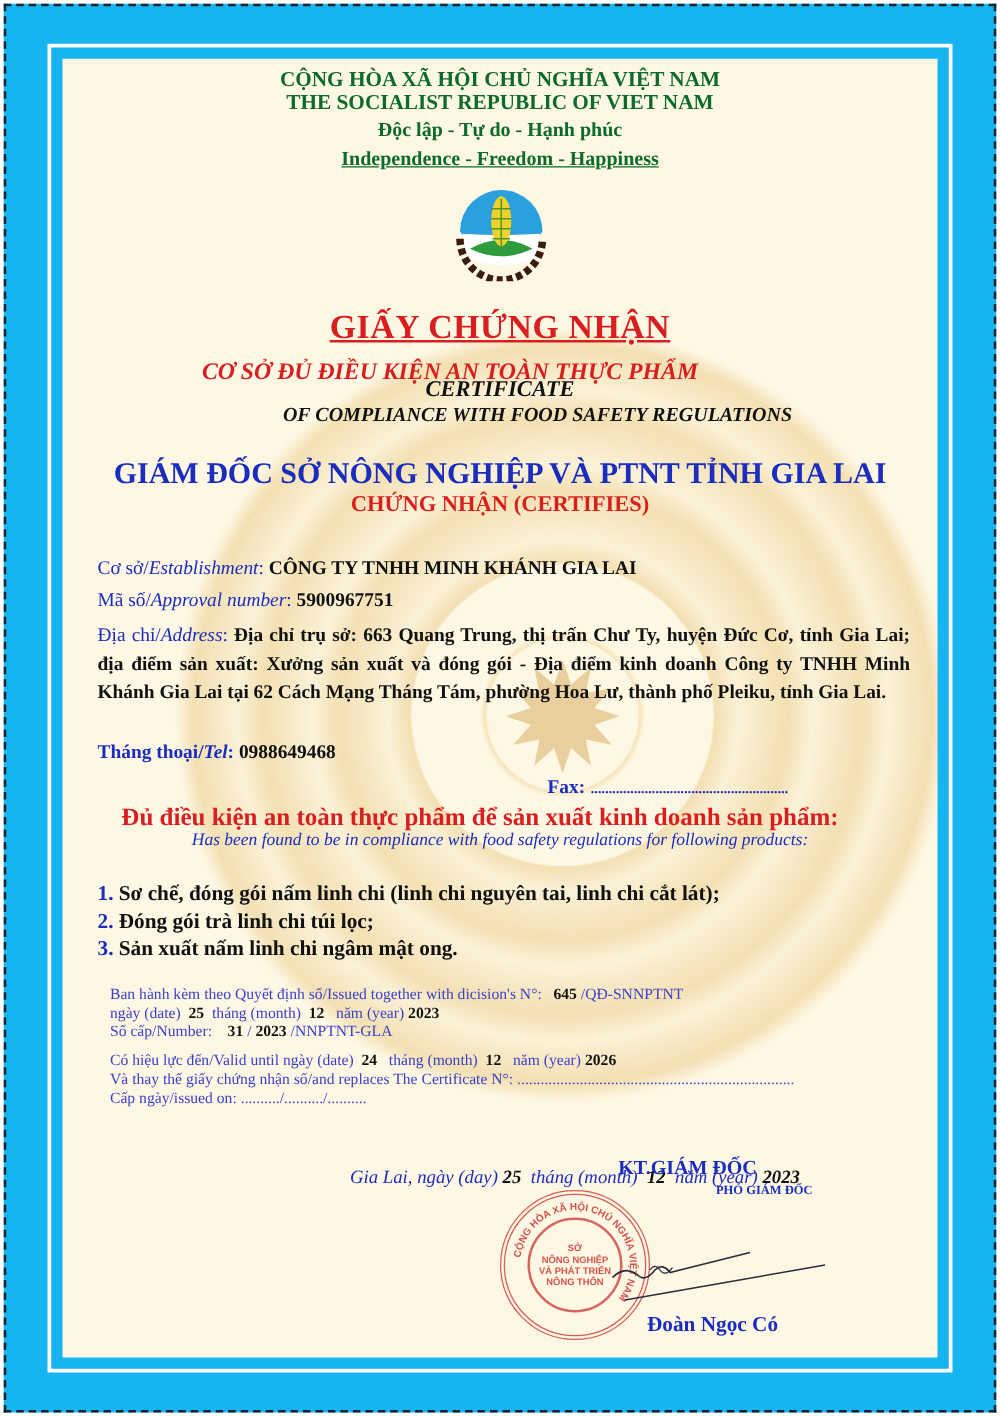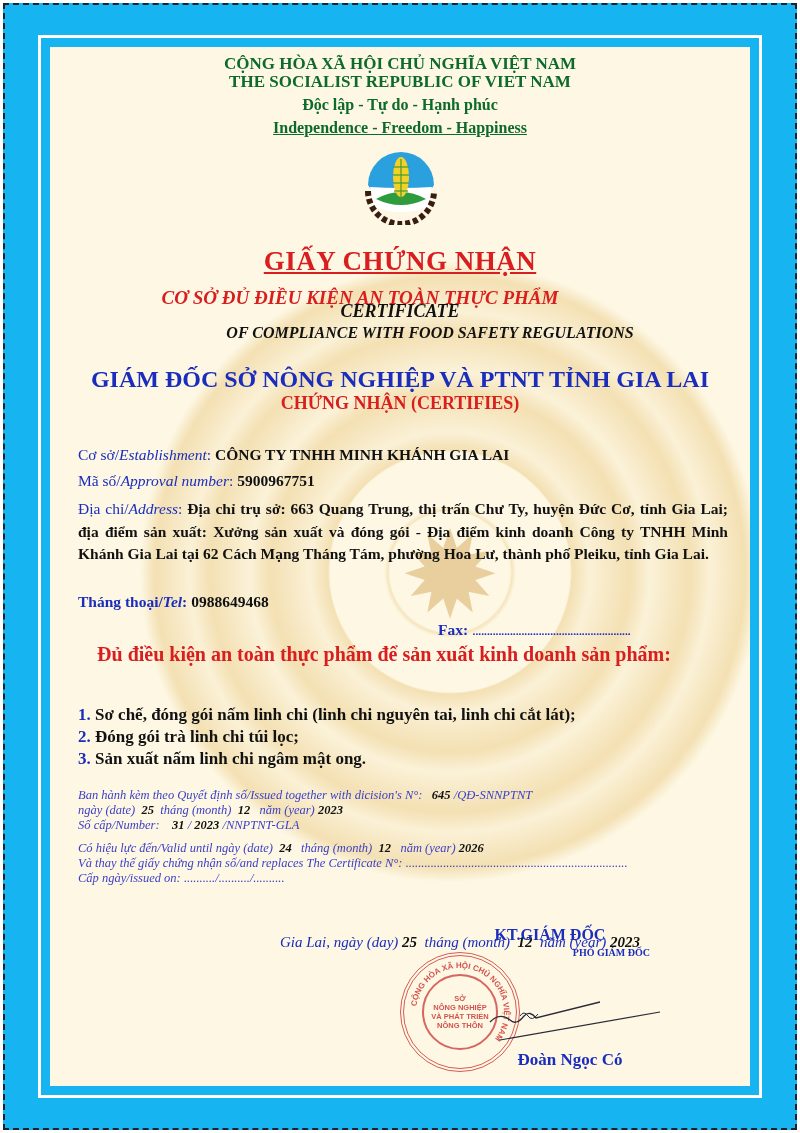--- a/index.html
+++ b/index.html
@@ -66,21 +66,21 @@
 
   .cond1 { top: 597px; left: 0; width: 668px; font-size: 20px; line-height: 20px; }
   .cond2 { top: 617px; left: 0; width: 700px; font-size: 14px; line-height: 18px; font-style: italic; }
 
   .prod { left: 28px; font-size: 17px; line-height: 22px; color: #111; font-weight: bold; }
   .prod .num { color: #1a2dbd; }
   .p1 { top: 657px; }
   .p2 { top: 679px; }
   .p3 { top: 701px; }
 
-  .small { left: 28px; font-size: 12.5px; line-height: 15px; font-style: italic; color: #3a3fc8; white-space: nowrap; }
+  .small { left: 38px; font-size: 12.5px; line-height: 15px; color: #3a3fc8; white-space: nowrap; }
   .small b { color: #111; font-weight: bold; }
   .s1 { top: 741px; }
   .s2 { top: 756px; }
   .s3 { top: 771px; }
   .s4 { top: 794px; }
   .s5 { top: 809px; }
   .s6 { top: 824px; }
 
   .place { left: 230px; top: 858px; font-size: 15px; line-height: 18px; font-style: italic; color: #1a2dbd; white-space: nowrap; margin-top: 28px; }
   .place b { color: #111; font-weight: bold; }
@@ -155,20 +155,21 @@
       <span class="lbl"><span>Địa chỉ/</span><i>Address</i><span>: </span></span><span>Địa chỉ trụ sở: 663 Quang Trung, thị trấn Chư Ty, huyện Đức Cơ, tỉnh Gia Lai; địa điểm sản xuất: Xưởng sản xuất và đóng gói - Địa điểm kinh doanh Công ty TNHH Minh Khánh Gia Lai tại 62 Cách Mạng Tháng Tám, phường Hoa Lư, thành phố Pleiku, tỉnh Gia Lai.</span>
     </div>
     <div class="abs fld f4" style="width:340px">
       <span class="lbl" style="font-weight:bold"><span>Tháng thoại/</span><i>Tel</i><span>:  </span></span><span>0988649468</span>
     </div>
     <div class="abs fax">
       <span>Fax: </span><span class="dots">.......................................................</span>
     </div>
 
     <div class="abs center red cond1">Đủ điều kiện an toàn thực phẩm để sản xuất kinh doanh sản phẩm:</div>
+    <div class="abs center blue cond2">Has been found to be in compliance with food safety regulations for following products:</div>
 
     <div class="abs prod p1"><span class="num">1.</span><span> Sơ chế, đóng gói nấm linh chi (linh chi nguyên tai, linh chi cắt lát);</span></div>
     <div class="abs prod p2"><span class="num">2.</span><span> Đóng gói trà linh chi túi lọc;</span></div>
     <div class="abs prod p3"><span class="num">3.</span><span> Sản xuất nấm linh chi ngâm mật ong.</span></div>
 
     <div class="abs small s1">
       <span>Ban hành kèm theo Quyết định số/Issued together with dicision's N°:</span>&nbsp;&nbsp;&nbsp;<b>645</b><span> /QĐ-SNNPTNT</span>
     </div>
     <div class="abs small s2">
       <span>ngày (date)</span>&nbsp;&nbsp;<b>25</b>&nbsp;&nbsp;<span>tháng (month)</span>&nbsp;&nbsp;<b>12</b>&nbsp;&nbsp;&nbsp;<span>năm (year)</span>&nbsp;<b>2023</b>

